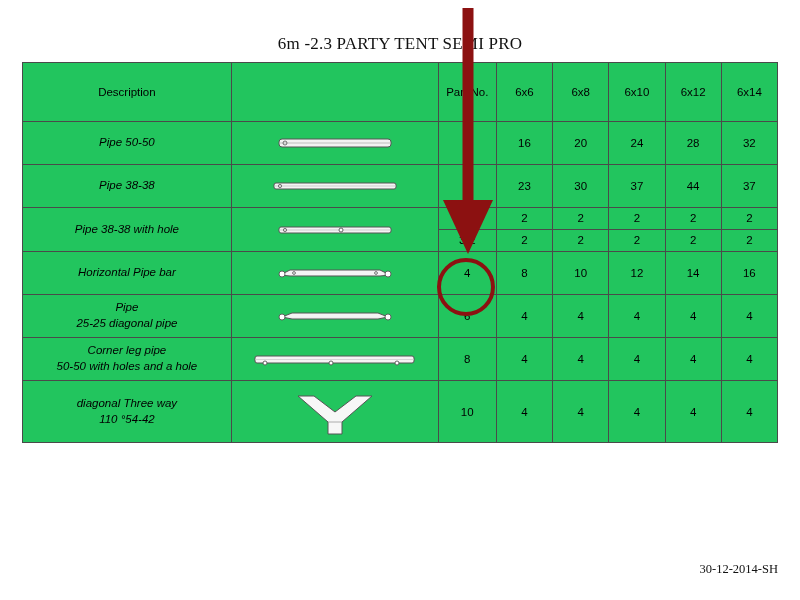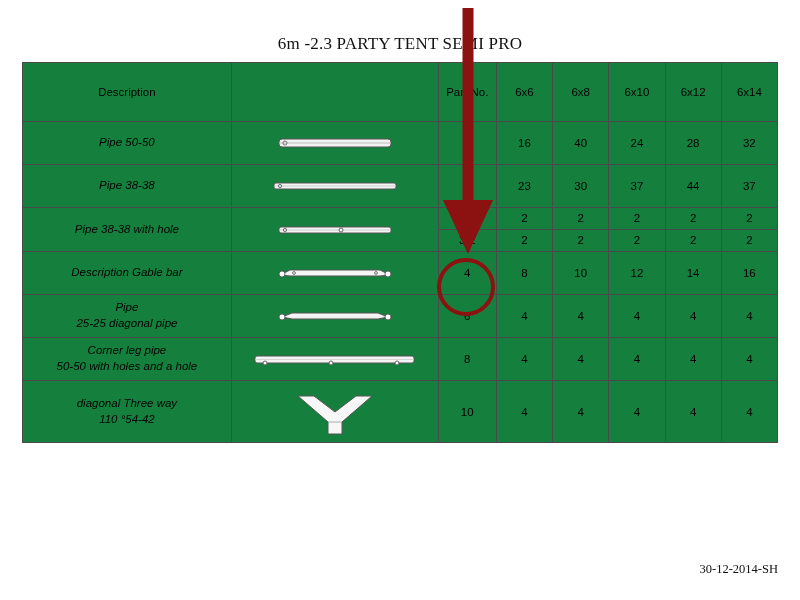--- a/index.html
+++ b/index.html
@@ -41,21 +41,21 @@
     font-size: 12.5px;
     color: #111;
   }
   table.parts {
     position: absolute;
     left: 22px;
     top: 62px;
     width: 756px;
     border-collapse: collapse;
     table-layout: fixed;
-    background: #15803d;
+    background: #22c55e;
   }
   table.parts td, table.parts th {
     border: 1px solid #4a4a4a;
     font-family: "Liberation Sans", sans-serif;
     font-size: 11.5px;
     font-weight: normal;
     text-align: center;
     vertical-align: middle;
     padding: 0;
     color: #000;
@@ -148,21 +148,21 @@
           <div class="drawwrap">
             <svg class="draw" width="120" height="34" viewBox="0 0 120 34">
               <rect x="4" y="13" width="112" height="8" rx="3" fill="#f2f2f2" stroke="#555" stroke-width="1"></rect>
               <line x1="4" y1="17" x2="116" y2="17" stroke="#aaa" stroke-width="0.7"></line>
               <circle cx="10" cy="17" r="2" fill="none" stroke="#555" stroke-width="0.8"></circle>
             </svg>
           </div>
         </td>
         <td>1</td>
         <td>16</td>
-        <td>40</td>
+        <td>20</td>
         <td>24</td>
         <td>28</td>
         <td>32</td>
       </tr>
 
       <tr>
         <td class="desc-cell">Pipe    38-38</td>
         <td>
           <div class="drawwrap">
             <svg class="draw" width="130" height="34" viewBox="0 0 130 34">
@@ -212,21 +212,21 @@
           <div class="half top">2</div>
           <div class="half">2</div>
         </td>
         <td class="split-cell">
           <div class="half top">2</div>
           <div class="half">2</div>
         </td>
       </tr>
 
       <tr>
-        <td class="desc-cell">Description Gable bar</td>
+        <td class="desc-cell">Horizontal Pipe bar</td>
         <td>
           <div class="drawwrap">
             <svg class="draw" width="130" height="34" viewBox="0 0 130 34">
               <path d="M10 19 L20 14 L110 14 L120 19" fill="#f4f4f4" stroke="#555" stroke-width="1"></path>
               <path d="M10 19 L20 20 L110 20 L120 19" fill="#efefef" stroke="#555" stroke-width="1"></path>
               <circle cx="12" cy="18" r="3" fill="#fff" stroke="#555" stroke-width="0.9"></circle>
               <circle cx="118" cy="18" r="3" fill="#fff" stroke="#555" stroke-width="0.9"></circle>
               <circle cx="24" cy="17" r="1.4" fill="none" stroke="#555" stroke-width="0.8"></circle>
               <circle cx="106" cy="17" r="1.4" fill="none" stroke="#555" stroke-width="0.8"></circle>
             </svg>

